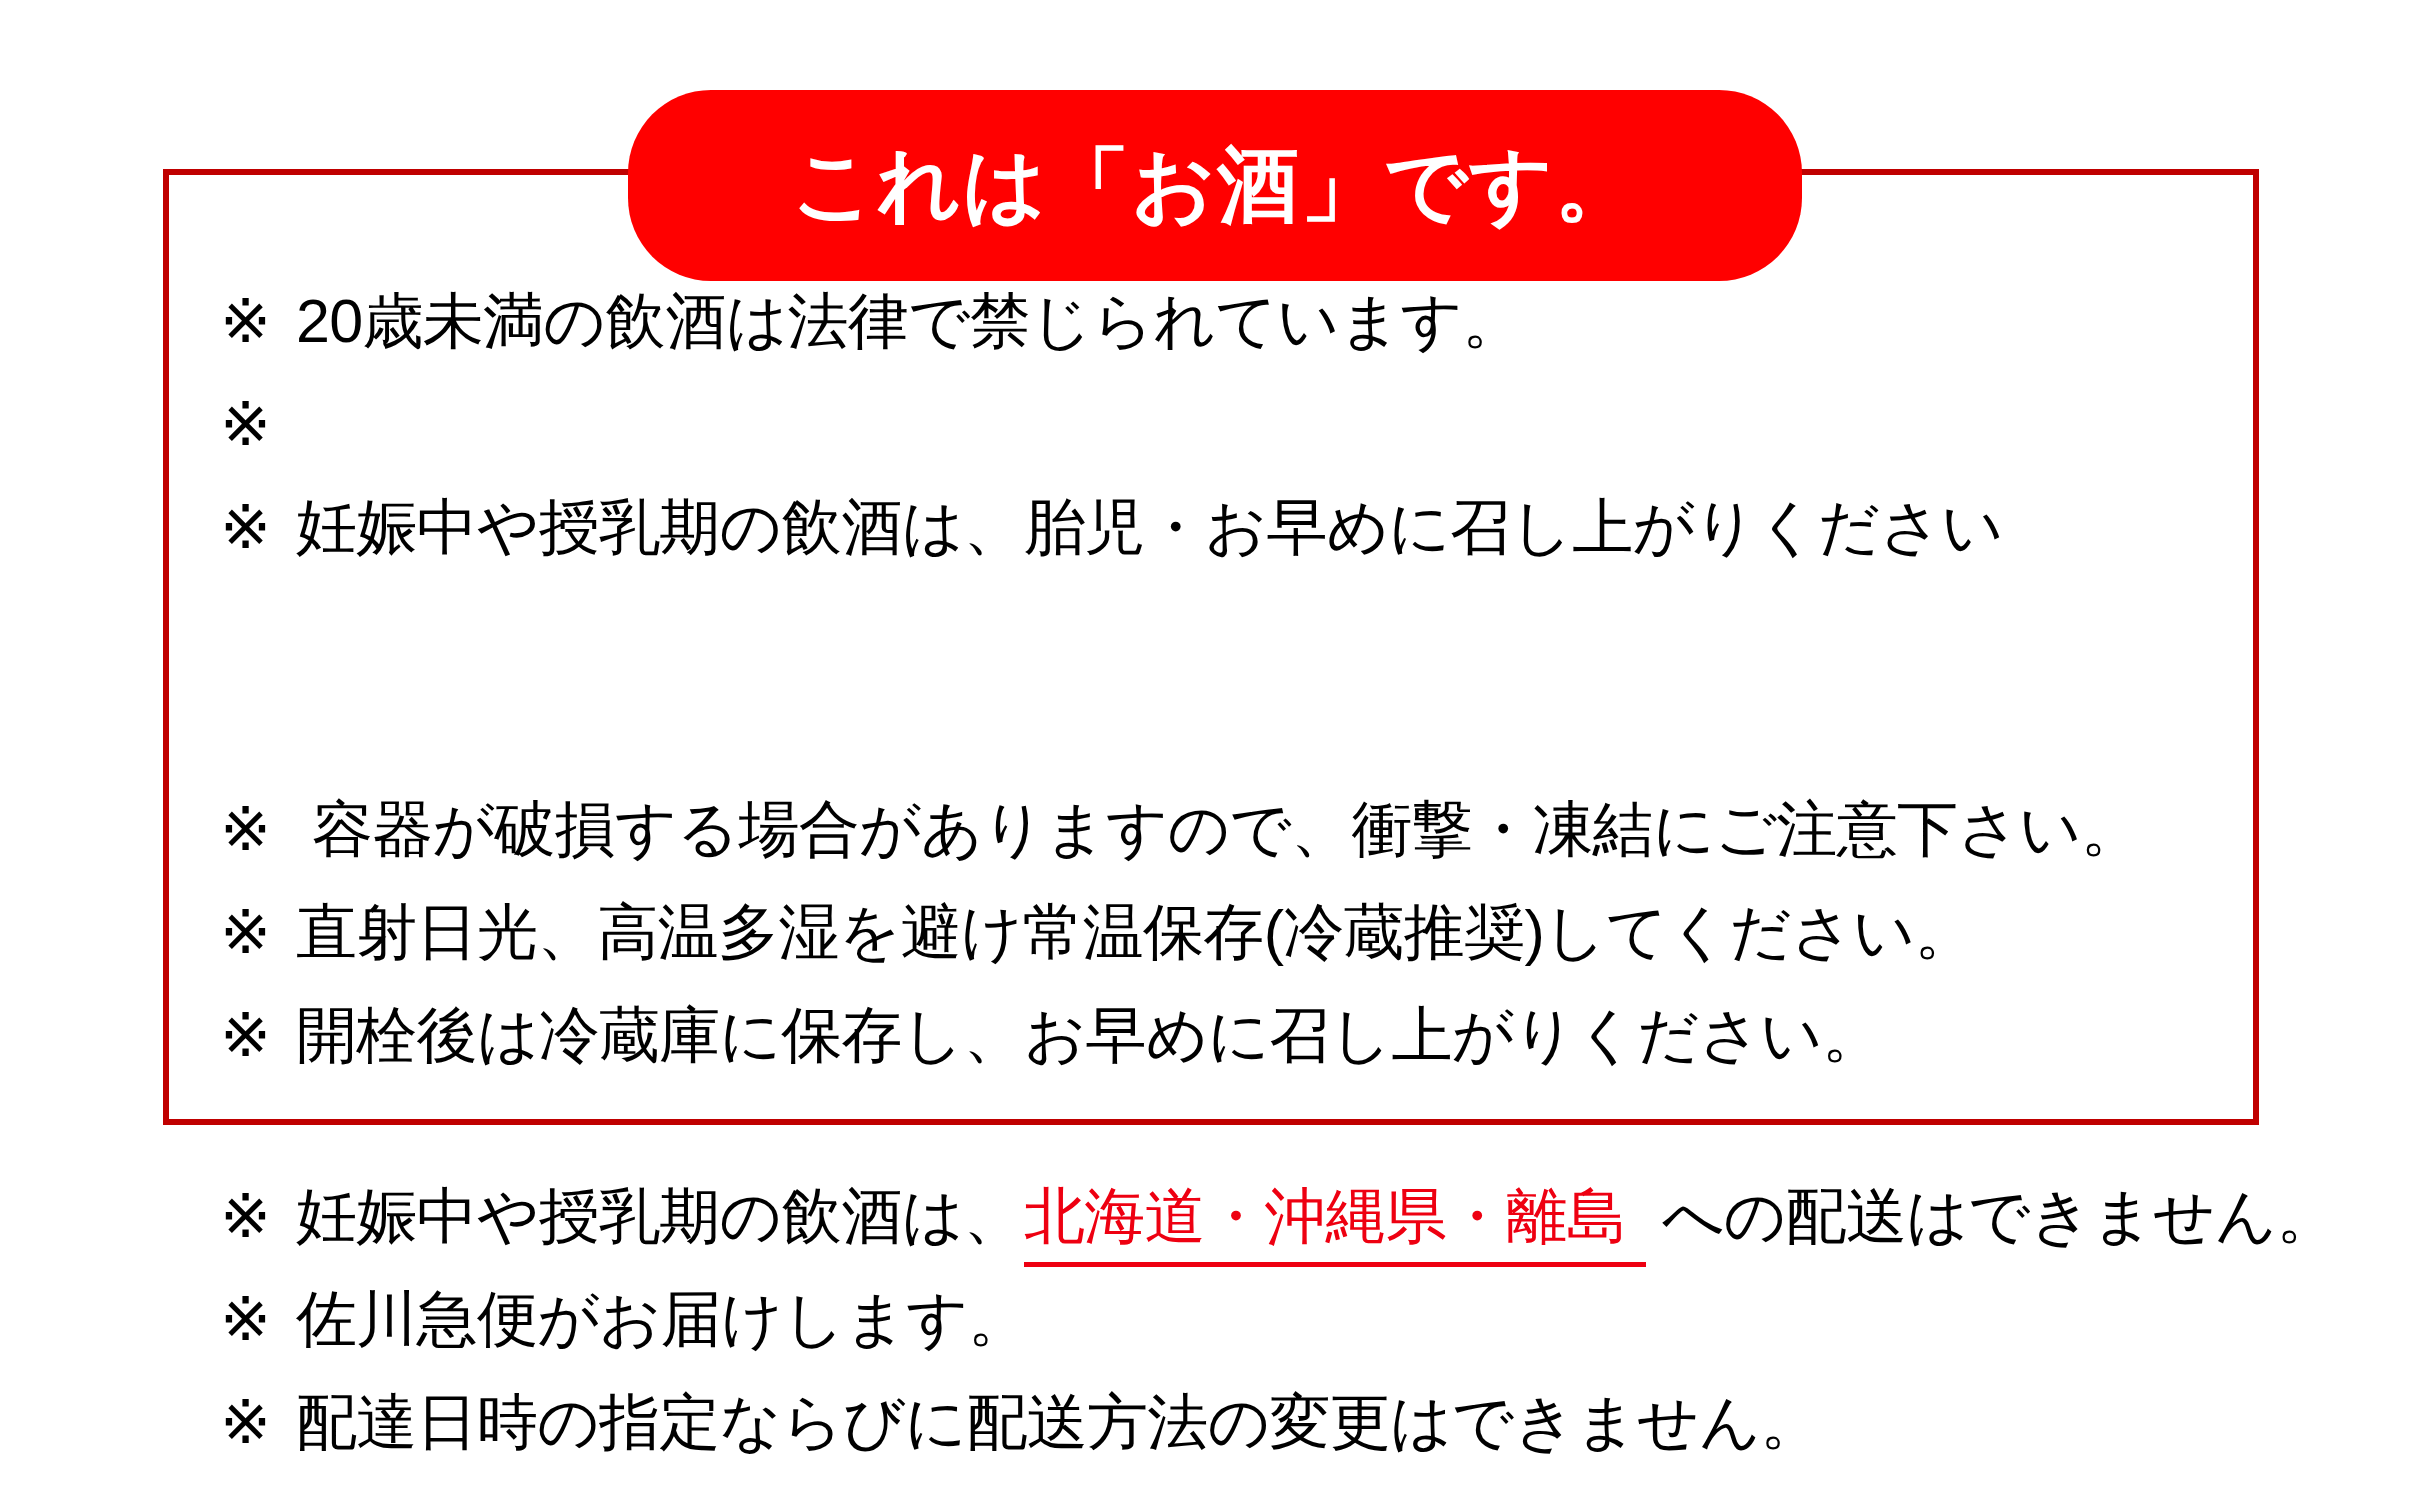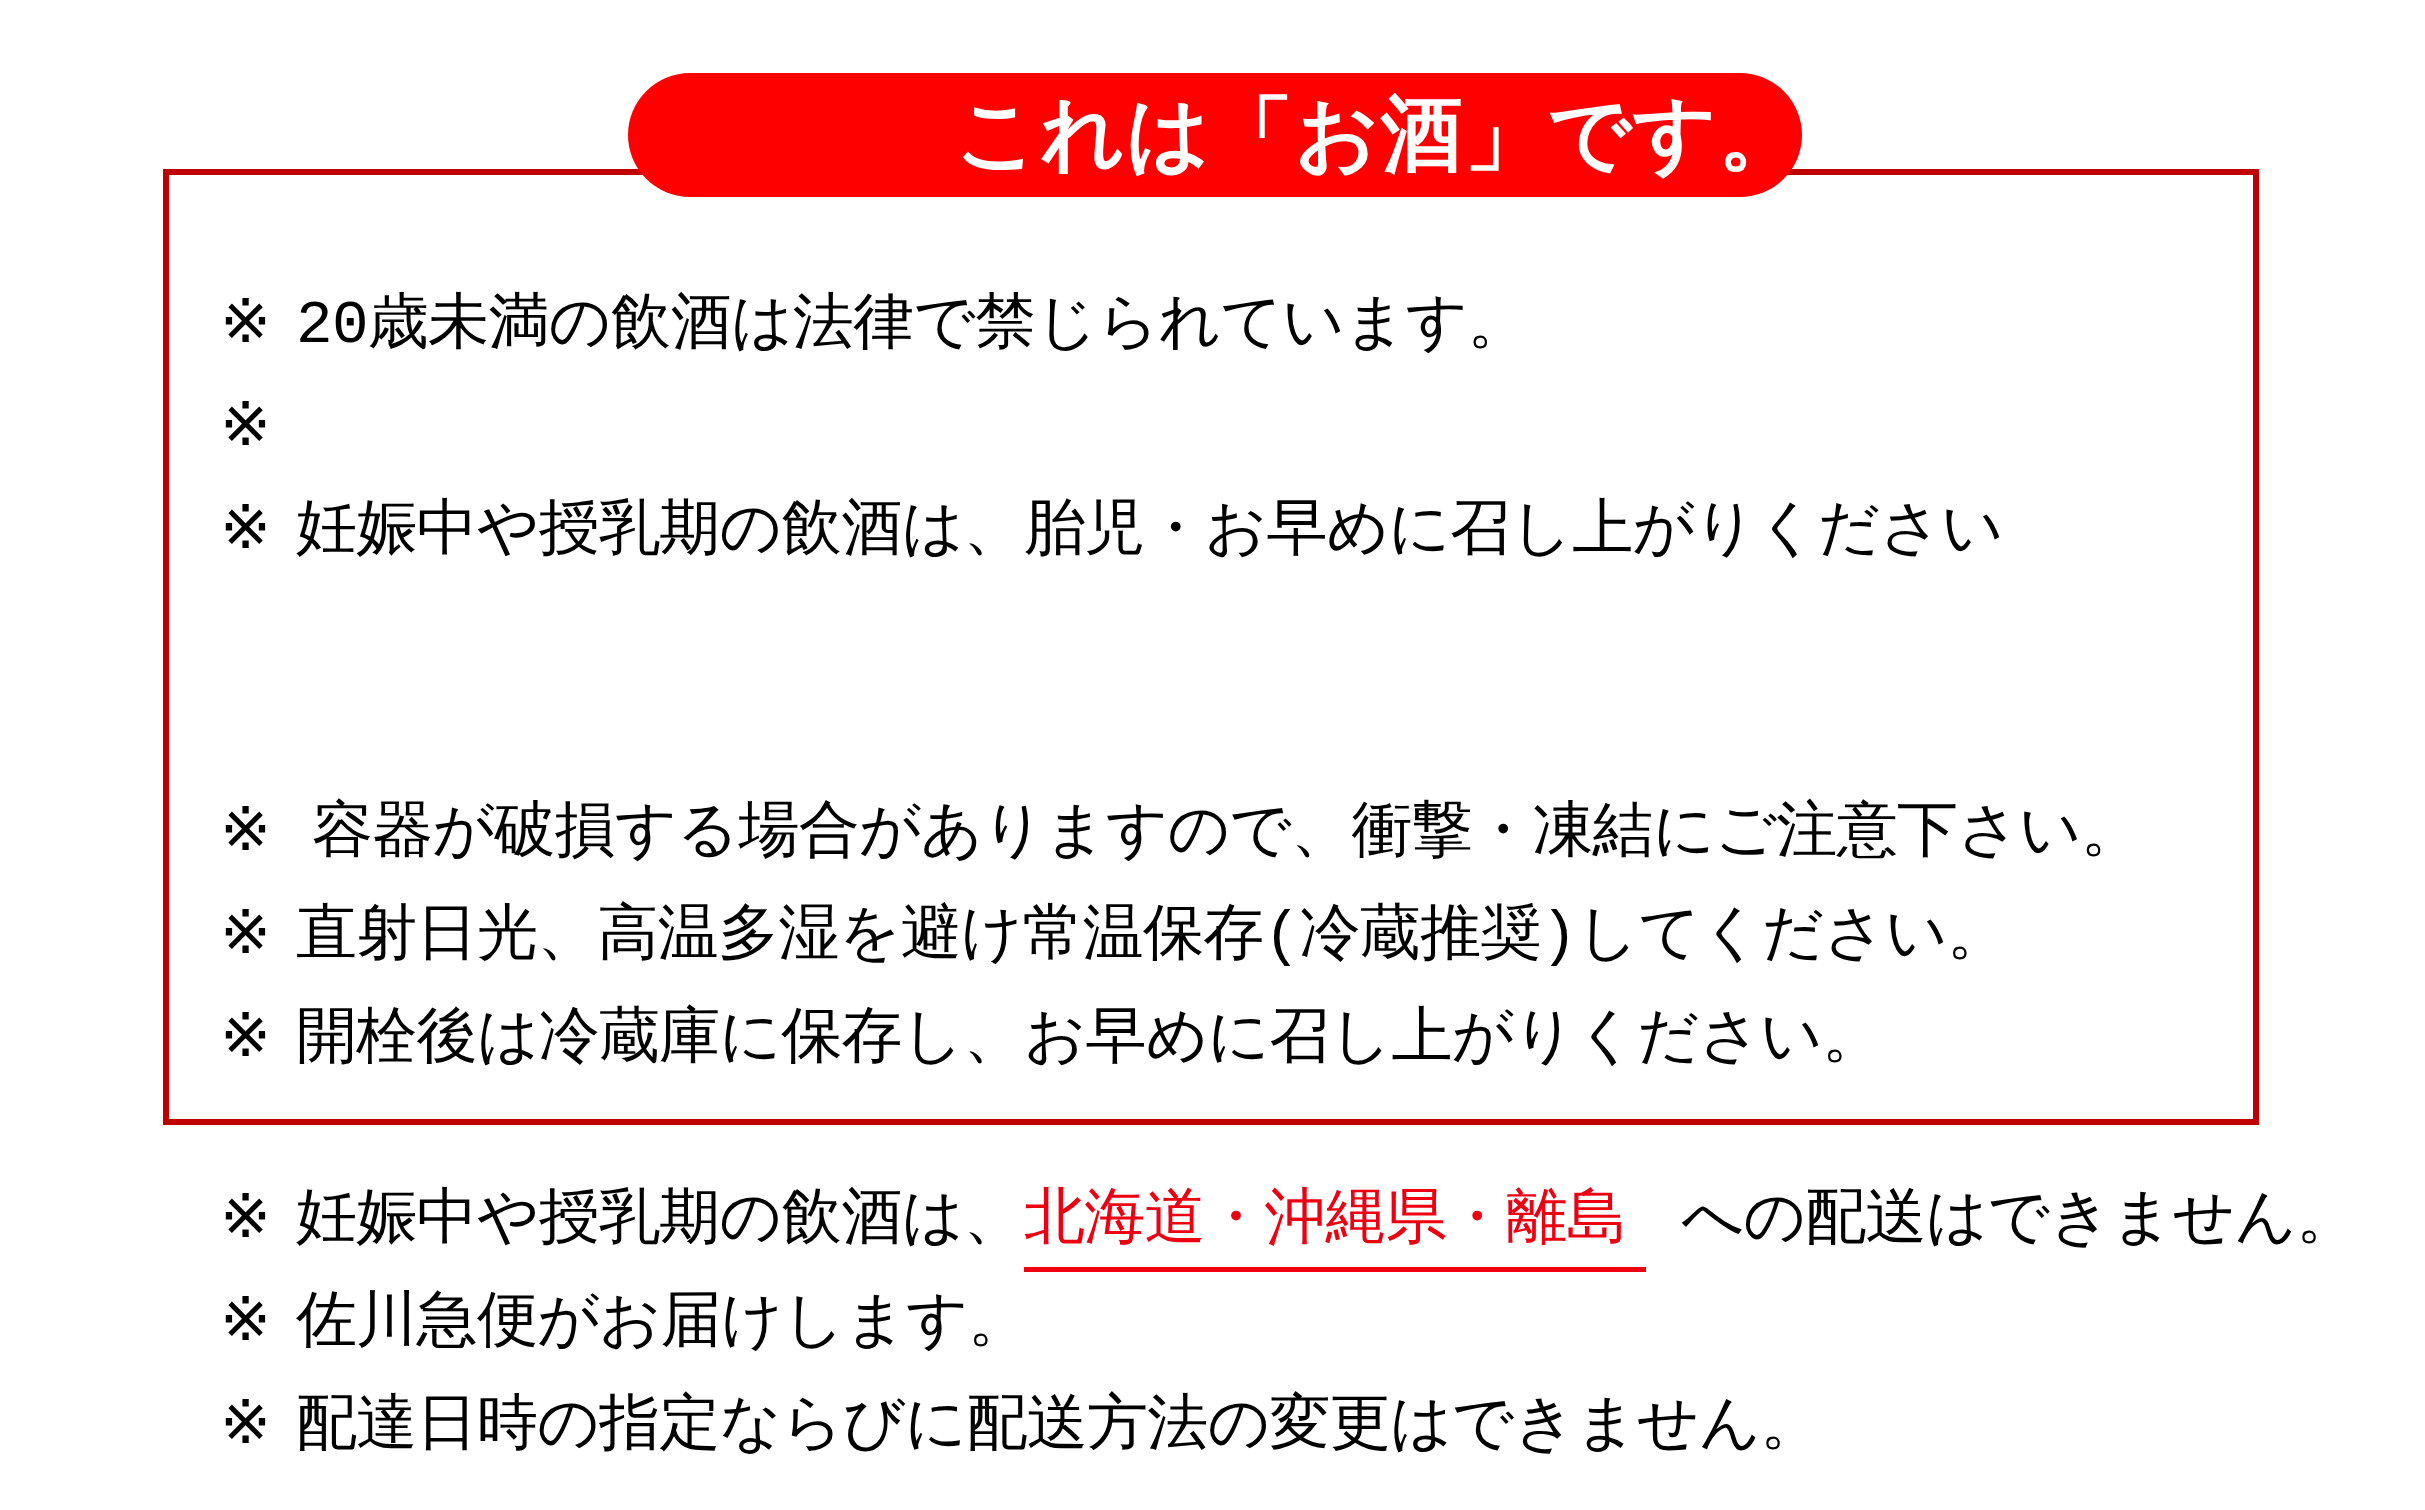--- a/index.html
+++ b/index.html
@@ -26,28 +26,28 @@
     height: 956px;         
     border: 6.6px solid #C00000;
     box-sizing: border-box;
     background: #ffffff;
   }
 
   
   #title-badge {
     position: absolute;
     left: 628px;
-    top: 73px;
+    top: 90px;
     width: 1174px;
-    height: 124px;
+    height: 191px;
     background: #FF0000;
     border-radius: 83px;
     display: flex;
     align-items: center;
-    justify-content: flex-end;
+    justify-content: center;
     z-index: 5;
   }
   #title-badge .badge-text {
     color: #ffffff;
     font-size: 82px;
     font-weight: 700;
     letter-spacing: 1.5px;
     line-height: 1;
     white-space: nowrap;
     transform: translateY(-1.5px);
@@ -76,21 +76,21 @@
     display: inline-block;
     width: 76px;
     flex: 0 0 76px;
     font-size: 61px;
     color: #000000;
   }
   .notice-line .mark.wide {
     width: 92px;
     flex: 0 0 92px;
   }
-  .notice-line .body { display: inline-block; font-family: Liberation Mono, monospace; }
+  .notice-line .body { display: inline-block; }
   .notice-line.continuation .mark {
     color: transparent;
   }
 
   
   .emph-red {
     color: #EE0011;
     border-bottom: 5.1px solid #EE0011;
     padding-right: 19px;
     padding-bottom: 12px;

